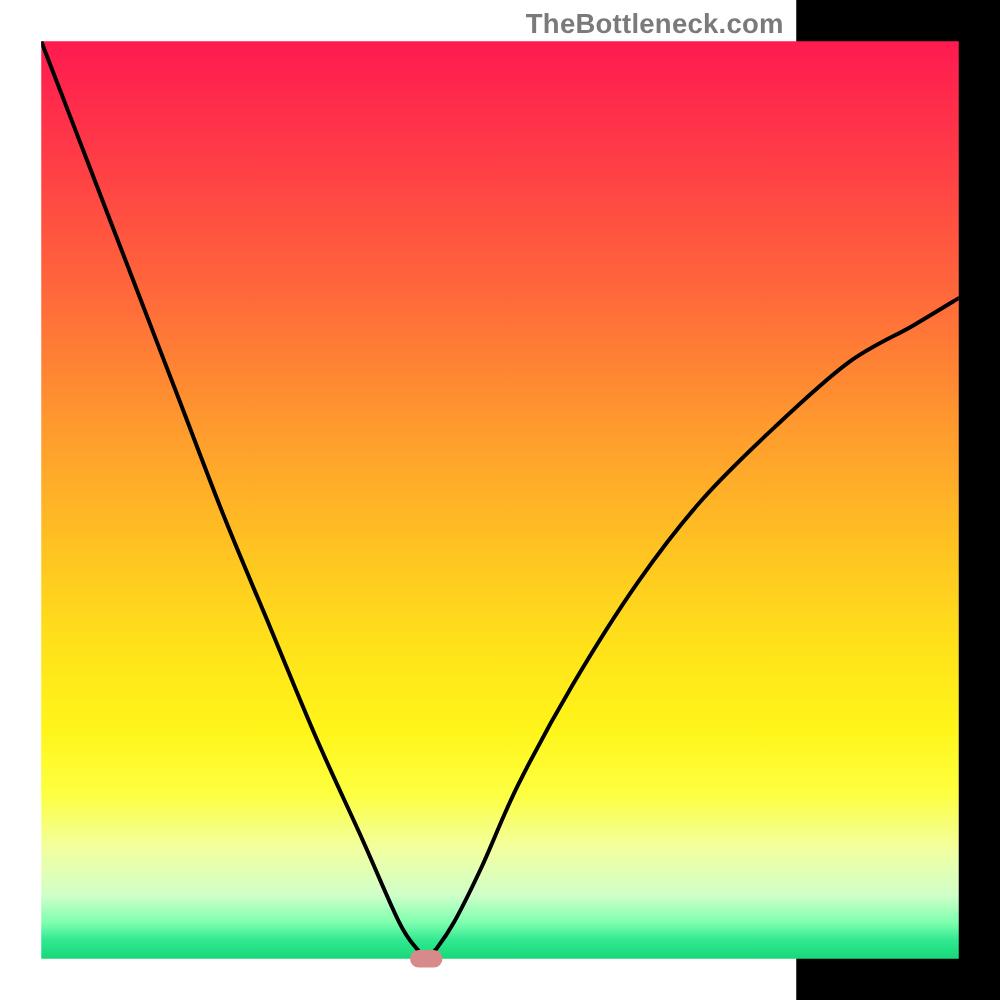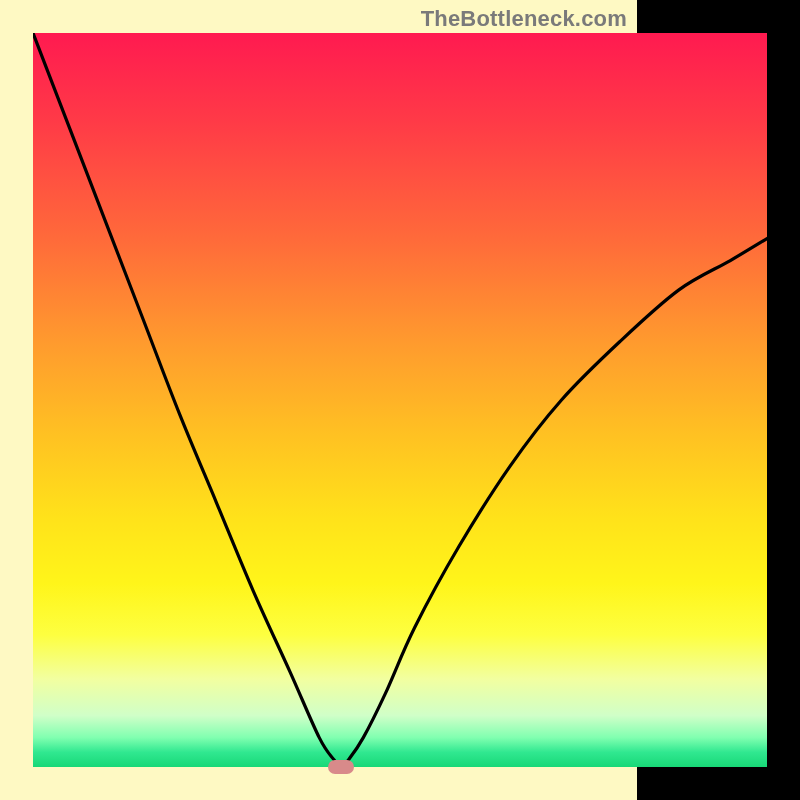--- a/index.html
+++ b/index.html
@@ -9,21 +9,21 @@
     height: 800px;
     background: #000;
     overflow: hidden;
   }
   .frame {
     position: absolute;
     left: 0;
     top: 0;
     width: 637px;
     height: 800px;
-    background: #fef9c3;
+    background: #ffffff;
   }
   .plot-area {
     position: absolute;
     left: 33px;
     top: 33px;
     width: 734px;
     height: 734px;
     background: linear-gradient(to bottom,
       #ff1a50 0%,
       #ff3a47 12%,

